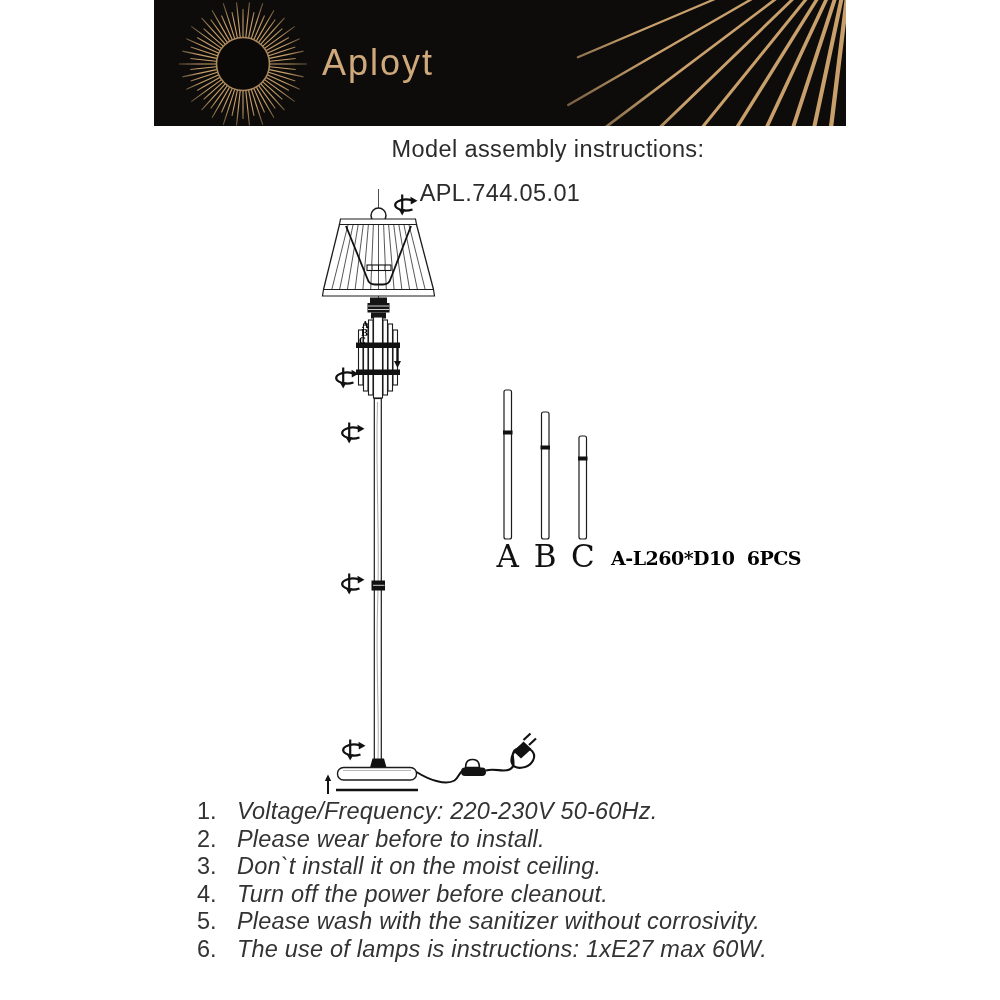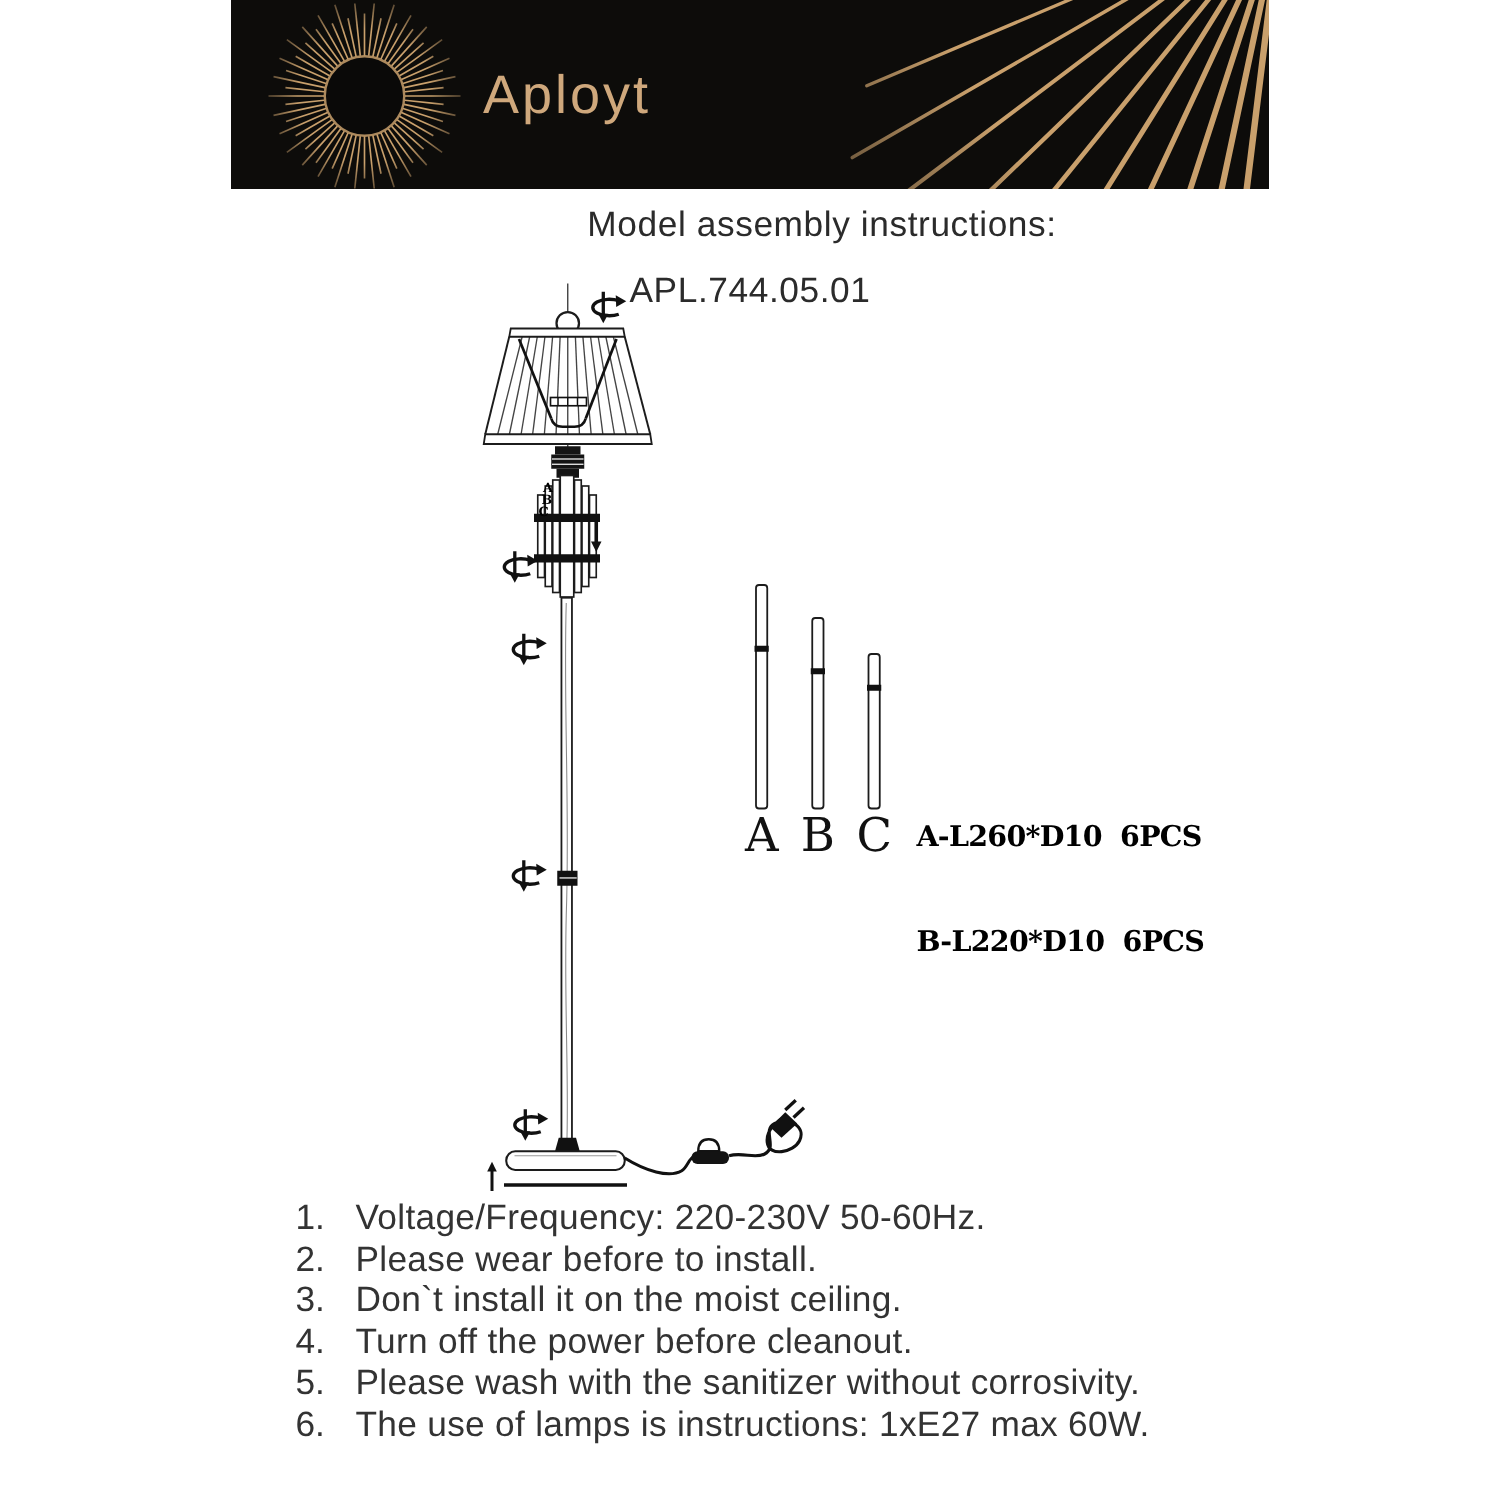--- a/index.html
+++ b/index.html
@@ -22,21 +22,21 @@
   .svgtext-rod{font-family:"DejaVu Serif",serif;font-size:31px;fill:#111;}
   
   #specs{position:absolute;left:611px;top:501px;font-family:"DejaVu Serif",serif;
          font-weight:bold;font-size:19px;color:#000;line-height:23.2px;white-space:pre;
          letter-spacing:-0.5px;}
   
   #instructions{position:absolute;left:197px;top:798px;width:680px;color:#333;
                 font-size:23.5px;line-height:27.6px;}
   .irow{display:flex;}
   .inum{width:40px;flex:0 0 40px;}
-  .itext{flex:1;letter-spacing:.2px;}
+  .itext{flex:1;letter-spacing:.2px;font-style:italic;}
 </style>
 </head>
 <body>
 
 <div id="page">
 
   <div id="banner">
     <svg width="692" height="126" viewBox="0 0 692 126">
       <defs>
         <radialGradient id="fadeFan" gradientUnits="userSpaceOnUse" cx="700" cy="-60" r="430">
@@ -268,21 +268,20 @@
       <rect x="579" y="436" width="7.5" height="103" rx="2" fill="#fff" stroke="#1c1c1c" stroke-width="1.2"></rect>
       <rect x="578" y="456.5" width="9.5" height="4" fill="#111"></rect>
     </g>
     <text x="507.8" y="567" text-anchor="middle" class="svgtext-rod">A</text>
     <text x="545.2" y="567" text-anchor="middle" class="svgtext-rod">B</text>
     <text x="582.8" y="567" text-anchor="middle" class="svgtext-rod">C</text>
   </svg>
 
   <div id="specs">
     <div>A-L260*D10  6PCS</div>
-    <div>B-L220*D10  6PCS</div>
   </div>
 
   <div id="instructions">
     <div class="irow">
       <span class="inum">1.</span>
       <span class="itext">Voltage/Frequency: 220-230V 50-60Hz.</span>
     </div>
     <div class="irow">
       <span class="inum">2.</span>
       <span class="itext">Please wear before to install.</span>

